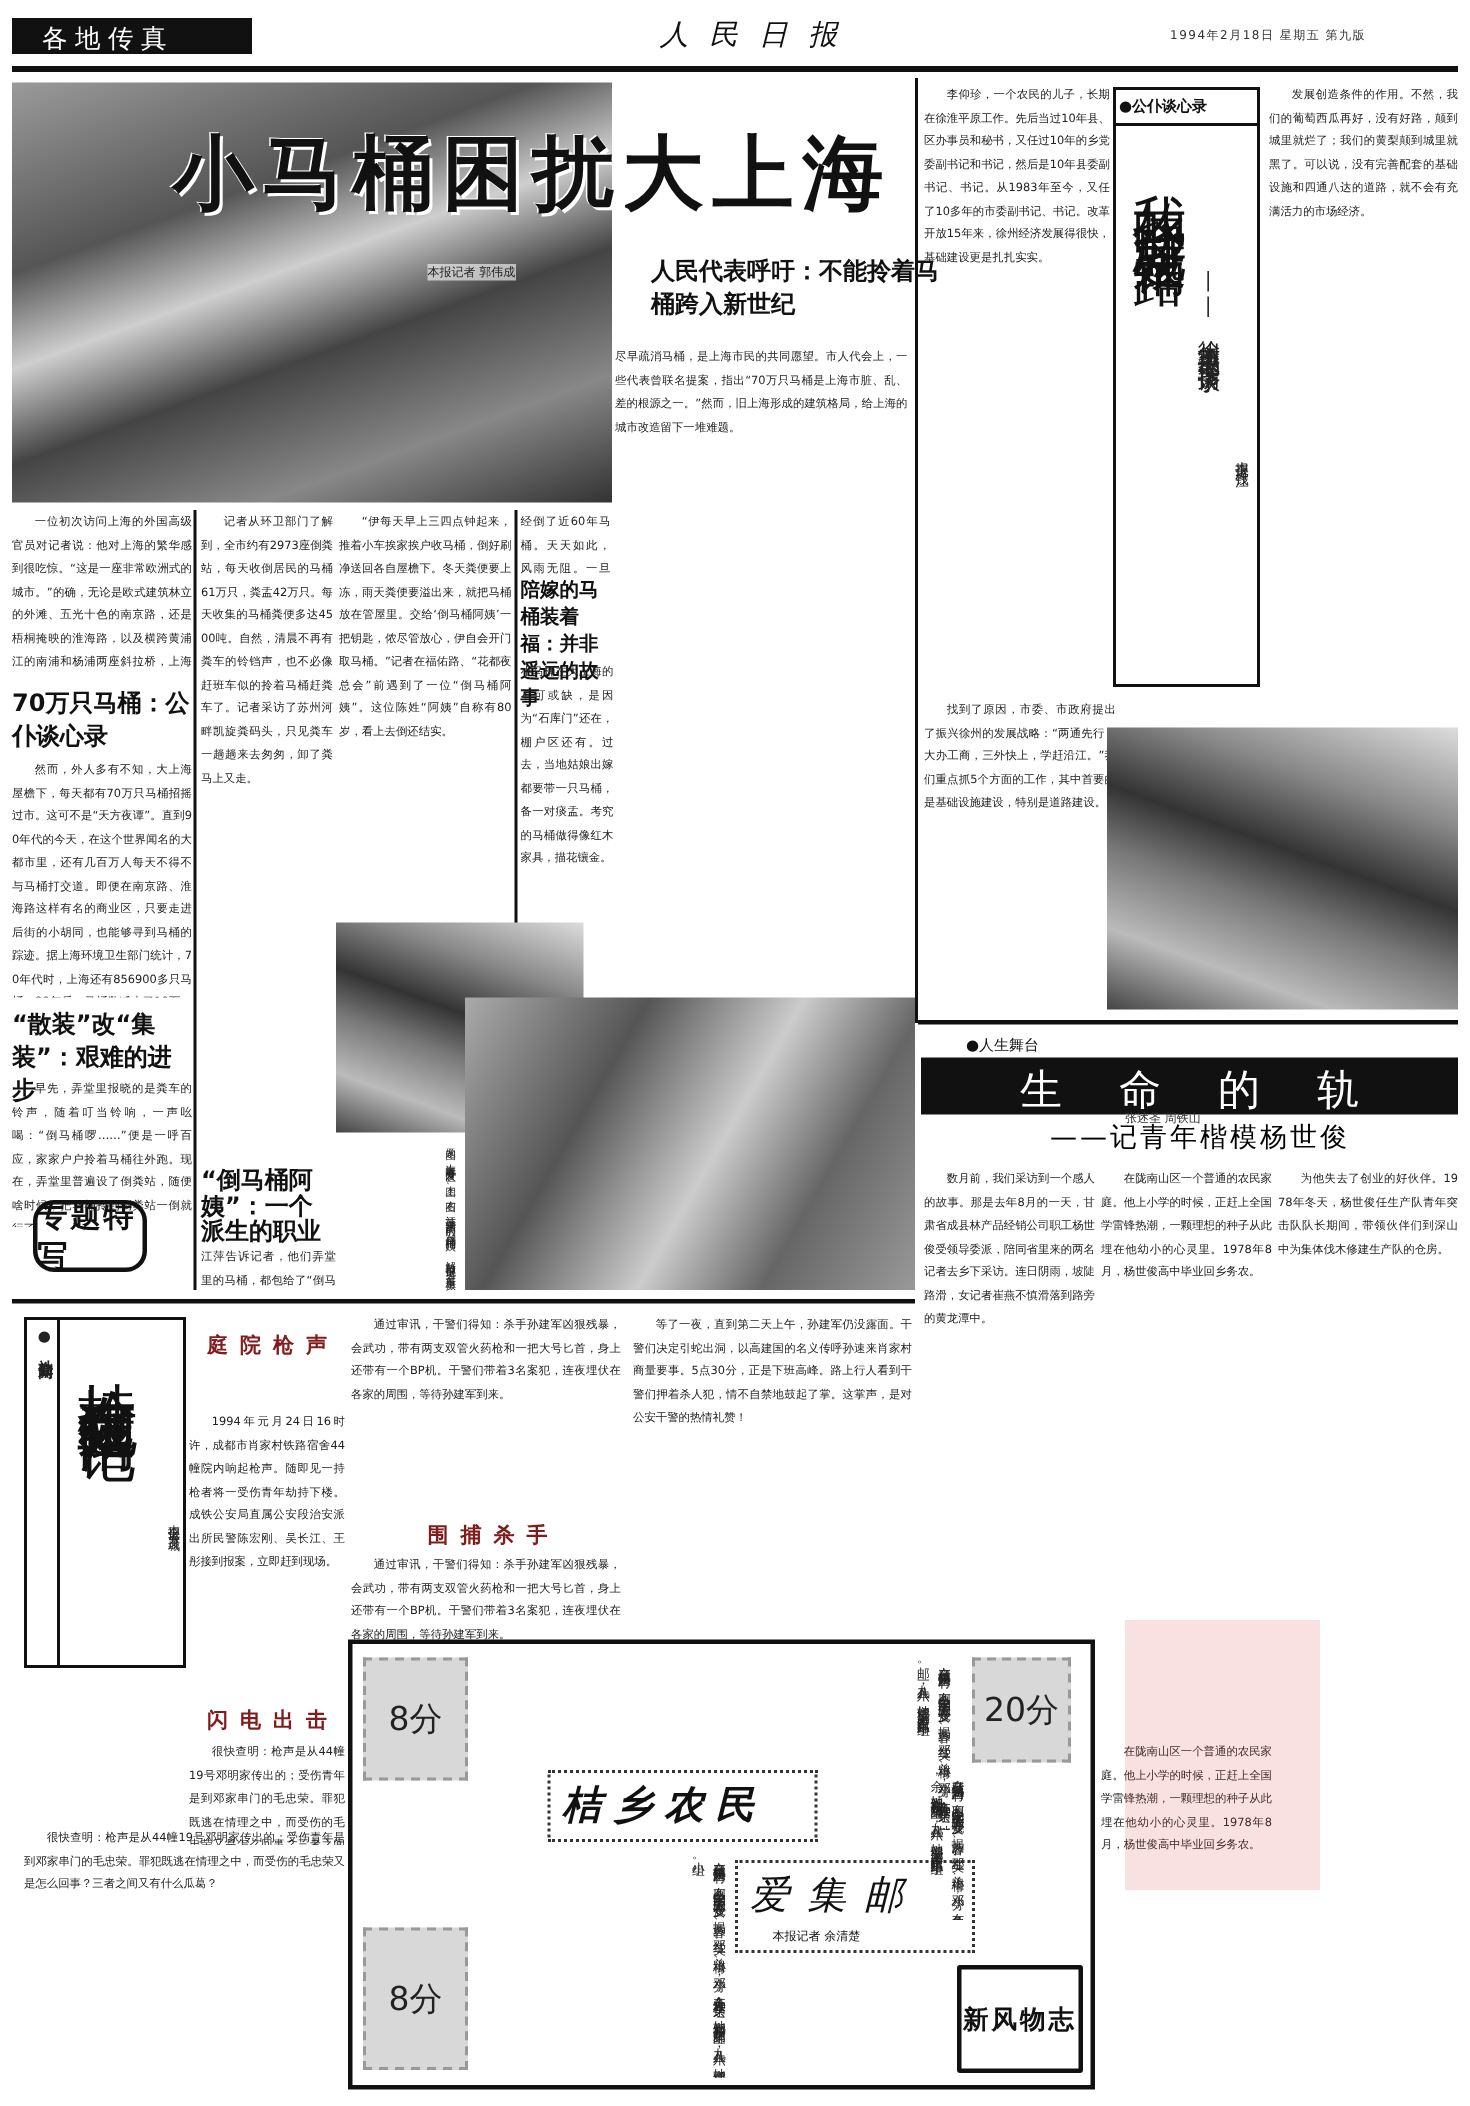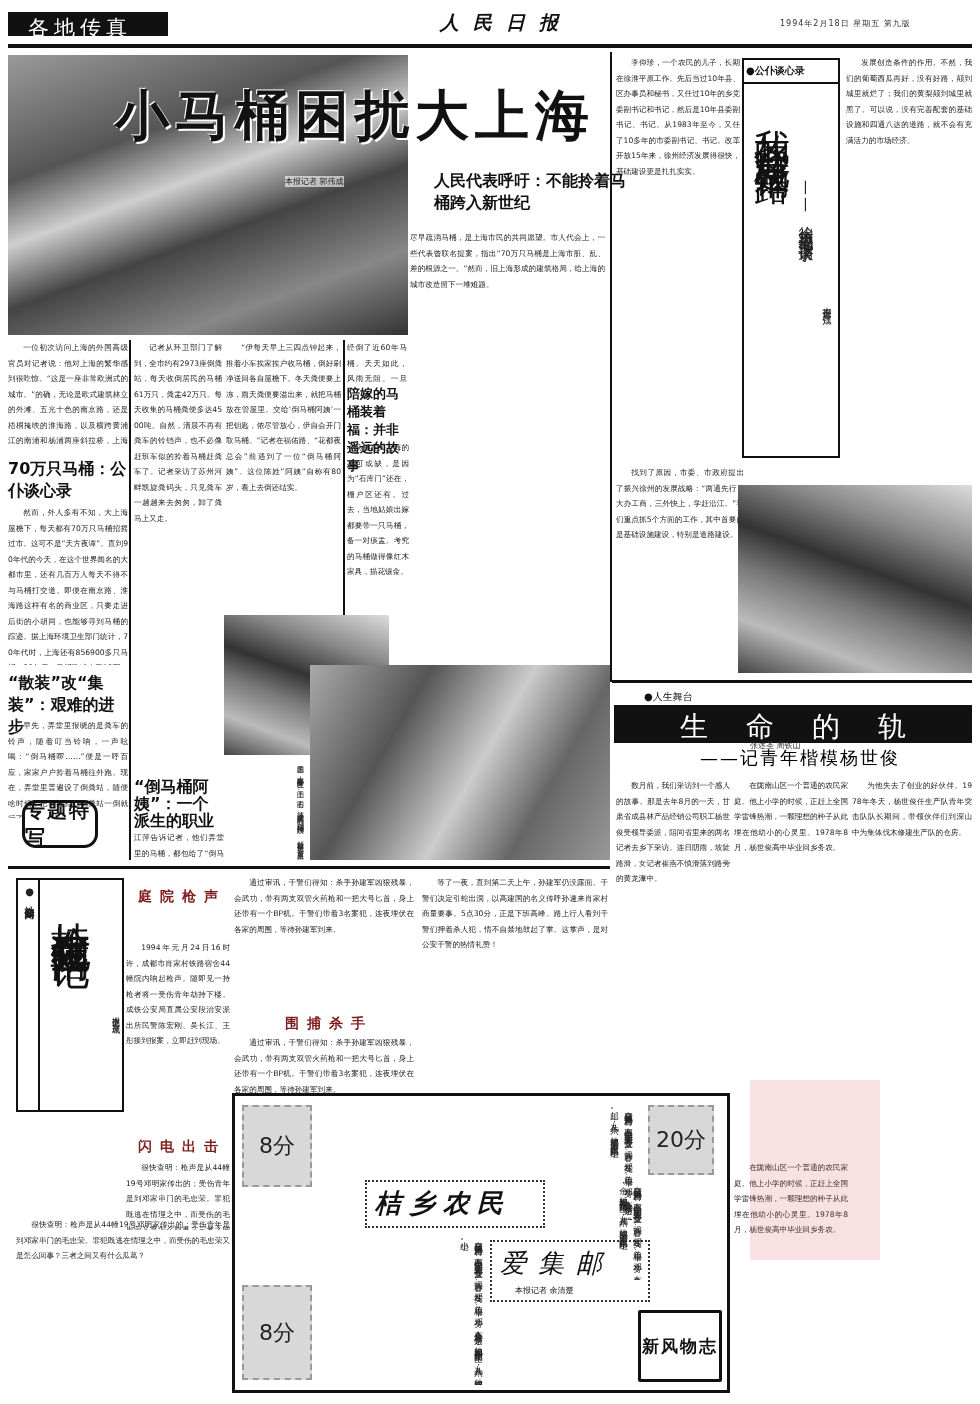--- a/index.html
+++ b/index.html
@@ -1,22 +1,22 @@
 <!DOCTYPE html>
 <html><head>
 <meta charset="utf-8">
 <style>
 *{box-sizing:border-box;margin:0;padding:0}
 html,body{width:980px;height:1404px;background:#fff;overflow:hidden}
 body{position:relative;font-family:"DejaVu Sans","Liberation Sans",sans-serif;color:#111}
 .abs{position:absolute}
 .txt{font-size:7.6px;line-height:15.5px;color:#222;text-align:justify;word-break:break-all}
 .vtxt{writing-mode:vertical-rl;font-size:8.5px;line-height:14px;color:#222;letter-spacing:1px}
-.hdr-box{left:8px;top:12px;width:160px;height:24px;background:#111;color:#fff;font-size:21px;letter-spacing:5px;padding:2px 0 0 20px}
-.masthead{left:440px;top:10px;font-family:"DejaVu Serif",serif;font-style:italic;font-weight:bold;font-size:19px;letter-spacing:14px}
+.hdr-box{left:8px;top:12px;width:160px;height:24px;background:#111;color:#fff;font-size:17px;letter-spacing:5px;padding:2px 0 0 20px}
+.masthead{left:440px;top:10px;font-family:"DejaVu Serif",serif;font-style:italic;font-weight:normal;font-size:19px;letter-spacing:14px}
 .dateline{left:780px;top:18px;font-size:8px;letter-spacing:1px;color:#333}
 .rule{background:#111}
 .photo{background:linear-gradient(160deg,#9a9a9a 0%,#555 30%,#cfcfcf 45%,#444 60%,#888 80%,#333 100%)}
 .photo2{background:linear-gradient(200deg,#ddd 0%,#888 25%,#333 45%,#777 60%,#bbb 80%,#444 100%)}
 .photo3{background:linear-gradient(120deg,#aaa 0%,#555 30%,#ccc 55%,#666 75%,#999 100%)}
 .big-title{font-weight:bold;font-size:54px;letter-spacing:6px;color:#111;text-shadow:2px 2px 0 #fff,-1px -1px 0 #fff}
 .subhead{font-weight:bold;font-size:16px;line-height:22px;color:#111}
 .sec-head{font-size:14px;letter-spacing:8px;color:#7f1d1d;font-weight:bold}
 .vbig{writing-mode:vertical-rl;font-size:44px;line-height:52px;letter-spacing:8px;color:#111}
 .box{border:2px solid #111}

